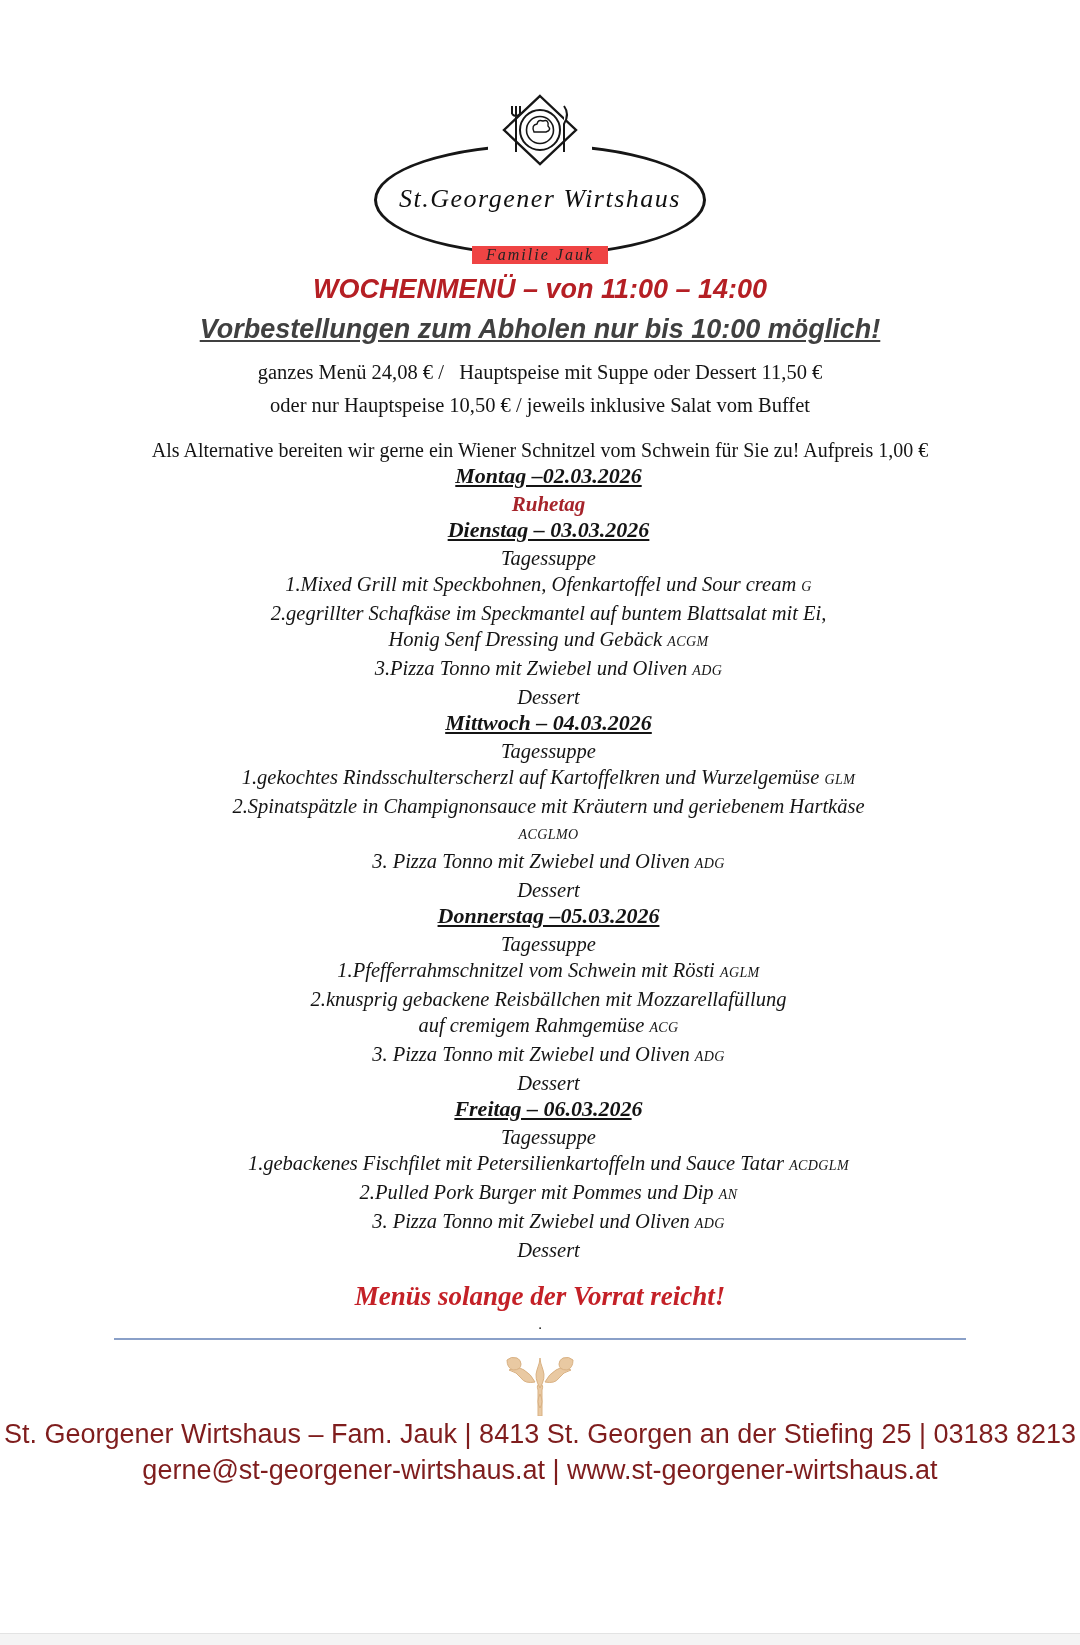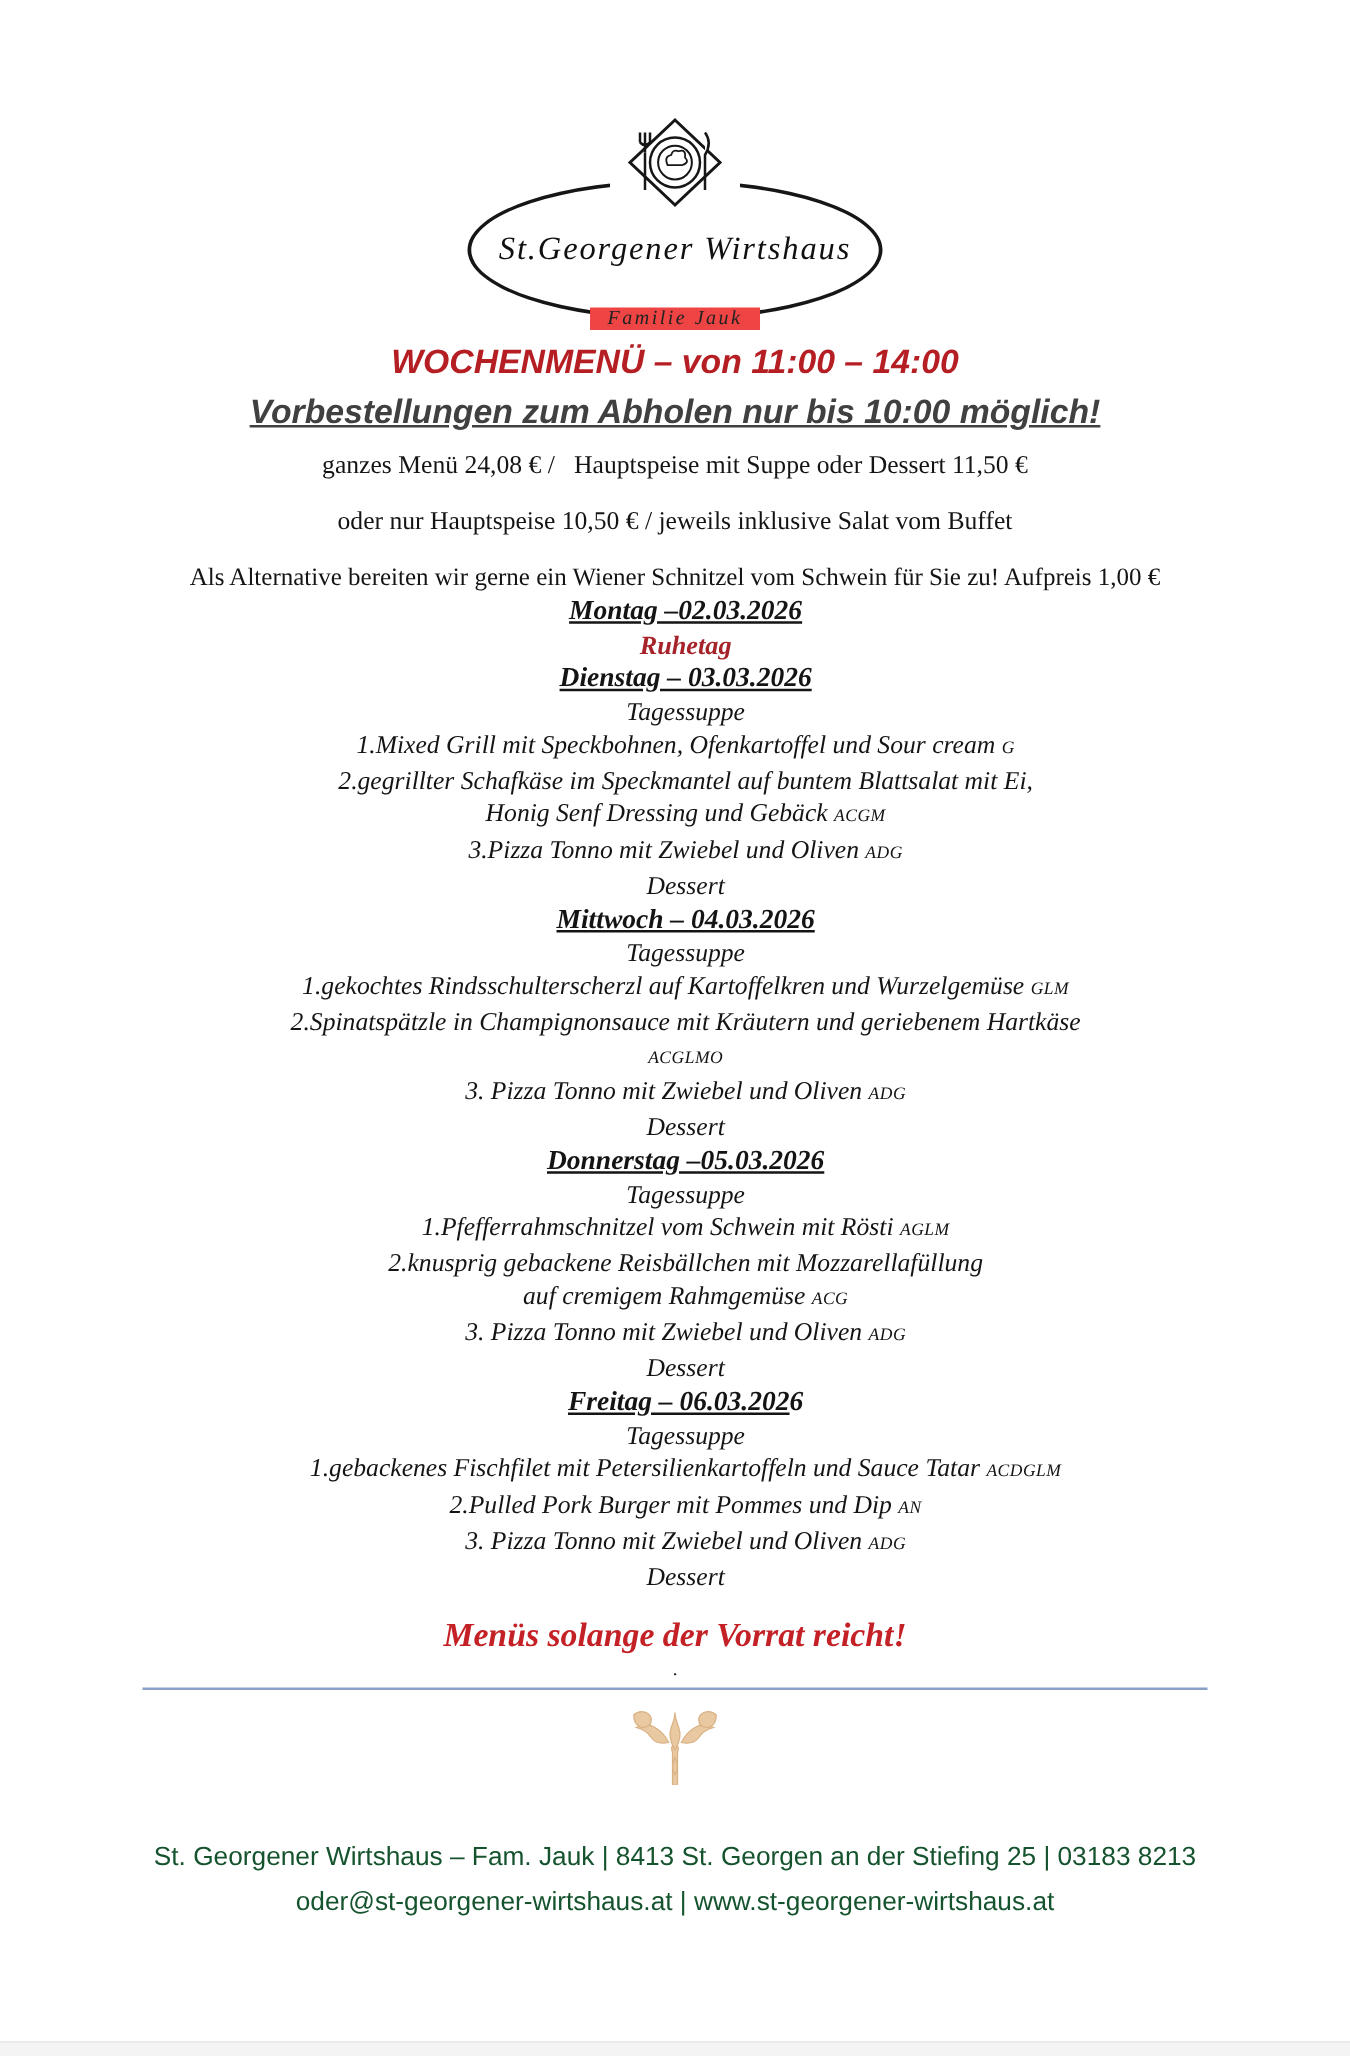--- a/index.html
+++ b/index.html
@@ -19,36 +19,36 @@
   .logo-family{position:absolute;left:50%;bottom:-4px;transform:translateX(-50%);
     background:#ef4444;padding:0 14px;font-style:italic;font-size:16px;
     letter-spacing:2px;color:#222;white-space:nowrap;}
   
   .main-title{font-family:"Liberation Sans",sans-serif;font-weight:bold;font-style:italic;
     font-size:27px;line-height:34px;color:#b51f24;margin-top:6px;}
   .sub-title{font-family:"Liberation Sans",sans-serif;font-weight:bold;font-style:italic;
     font-size:27px;line-height:34px;color:#404040;margin-top:6px;text-decoration:underline;}
   
   .price-line{font-size:20.5px;line-height:25px;margin-top:14px;white-space:pre-wrap;}
-  .price-line.second{margin-top:20px;}
+  .price-line.second{margin-top:8px;}
   .alt-note{font-size:20px;line-height:25px;margin-top:20px;}
   
   .day{padding-left:17px;}
   .day-title{font-size:22px;font-weight:bold;font-style:italic;line-height:26px;margin:0 0 2px;}
   .day-title .u{text-decoration:underline;}
   .day-closed{color:#a6232a;font-weight:bold;font-style:italic;font-size:21px;line-height:26px;text-align:center;}
   .menu-line{font-style:italic;font-size:20.5px;line-height:26px;}
   .allergen{font-size:14px;letter-spacing:.4px;}
   
   .notice{color:#c42127;font-weight:bold;font-style:italic;font-size:27px;line-height:34px;margin-top:16px;}
   .dot-line{font-size:15px;line-height:13px;margin-top:5px;}
   .rule{width:852px;margin:7px auto 0;border:0;border-top:2px solid #8aa0c8;height:0;}
   .ornament{margin-top:2px;line-height:0;}
-  .footer{font-family:"Liberation Sans",sans-serif;color:#14532d;font-size:21px;
-    line-height:36px;margin-top:40px;}
+  .footer{font-family:"Liberation Sans",sans-serif;color:#7f1d1d;font-size:27px;
+    line-height:36px;}
   .bottom-strip{position:absolute;bottom:0;left:0;width:100%;height:12px;
     background:#f4f4f4;border-top:1px solid #e3e3e3;box-sizing:border-box;}
 </style>
 </head>
 <body>
 
 <div class="page">
 
   <div class="logo-wrap">
     <div class="logo-ellipse"></div>
@@ -135,17 +135,17 @@
         <path d="M40 40 q10 2 14 -4 q4 -6 12 -8 q-9 -4 -15 0 q-7 4 -11 12 Z"></path>
         <path d="M8 28 q-6 -2 -6 -10 q4 -4 10 -2 q4 2 4 6 q0 6 -8 6 Z"></path>
         <path d="M62 28 q6 -2 6 -10 q-4 -4 -10 -2 q-4 2 -4 6 q0 6 8 6 Z"></path>
         <path d="M35 52 q-4 8 0 14 q4 -6 0 -14 Z"></path>
       </g>
     </svg>
   </div>
 
   <div class="footer">
     <div>St. Georgener Wirtshaus – Fam. Jauk | 8413 St. Georgen an der Stiefing 25 | 03183 8213</div>
-    <div>oder@st-georgener-wirtshaus.at | www.st-georgener-wirtshaus.at</div>
+    <div>gerne@st-georgener-wirtshaus.at | www.st-georgener-wirtshaus.at</div>
   </div>
 
   <div class="bottom-strip"></div>
 </div>
 
 </body></html>

